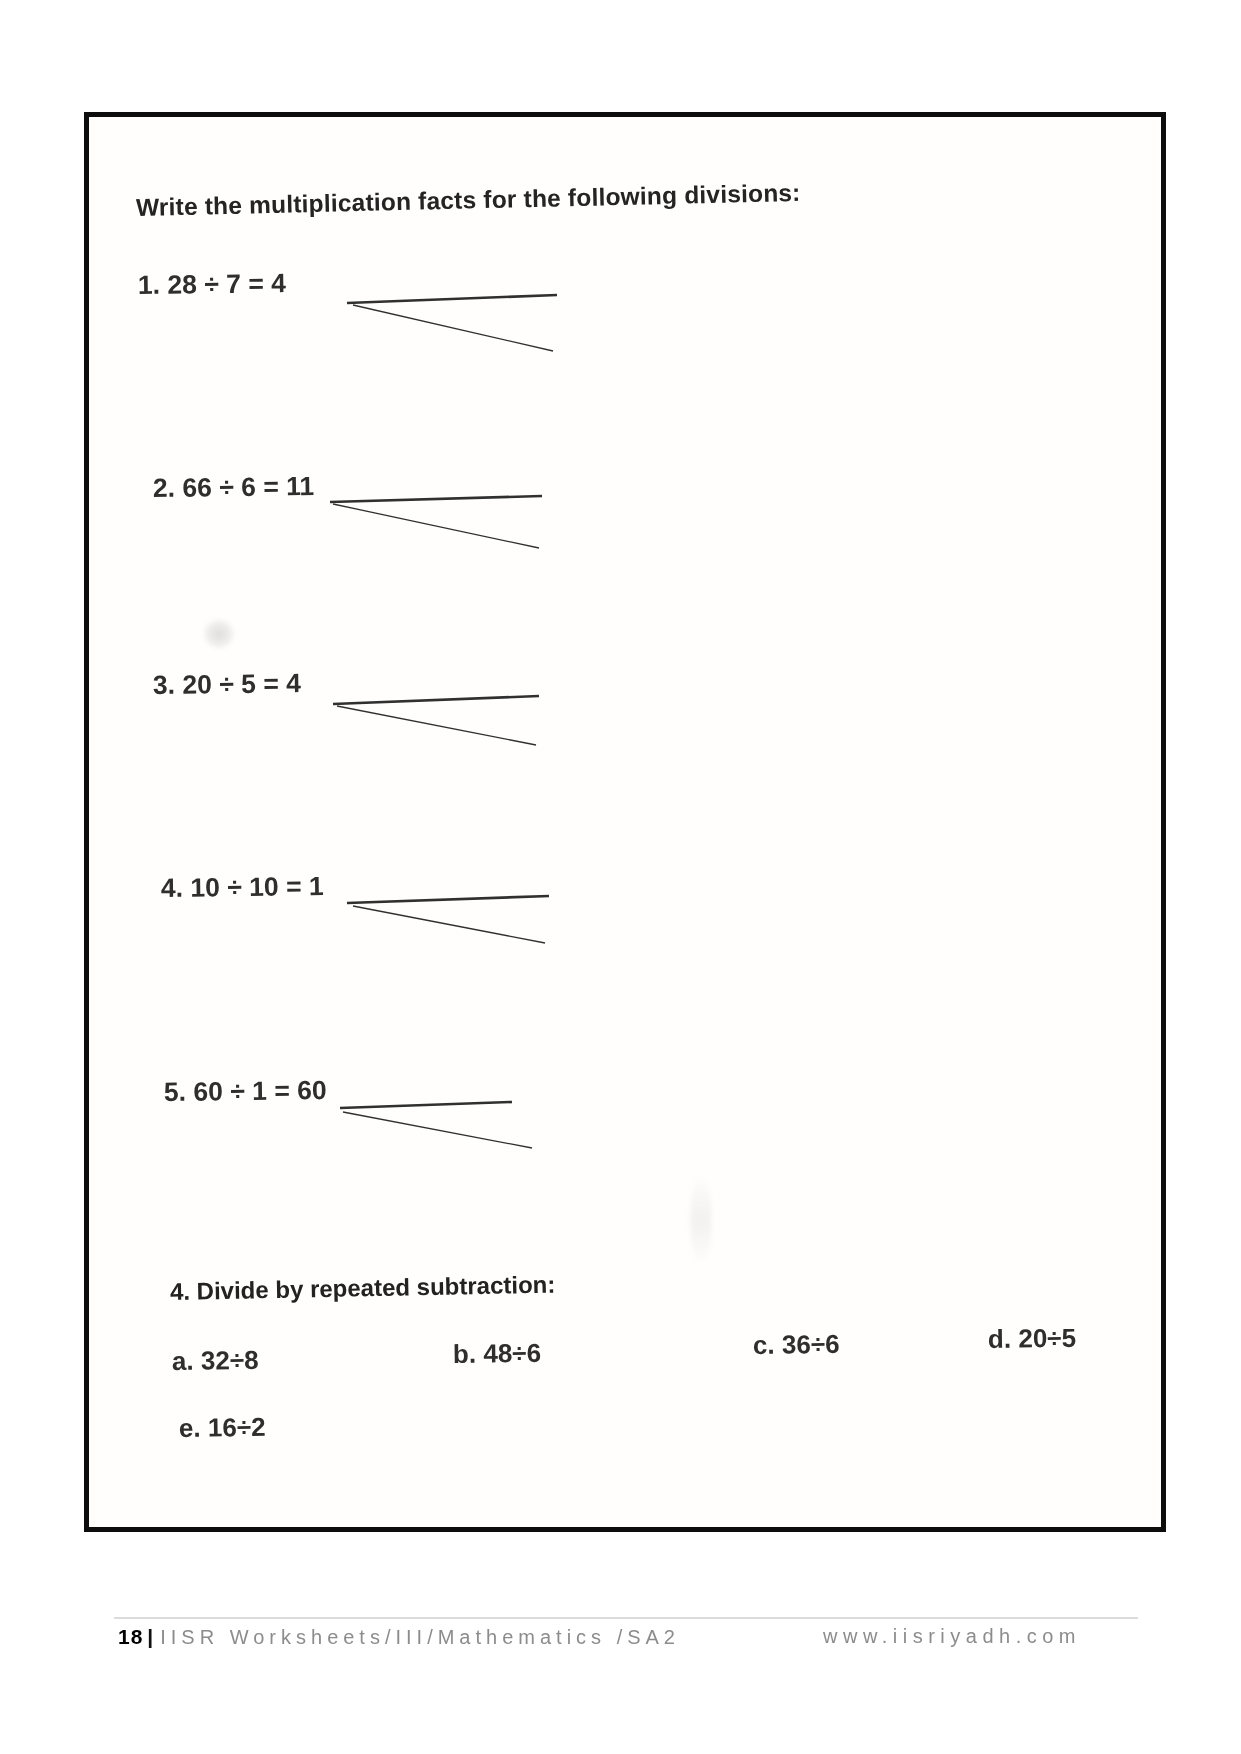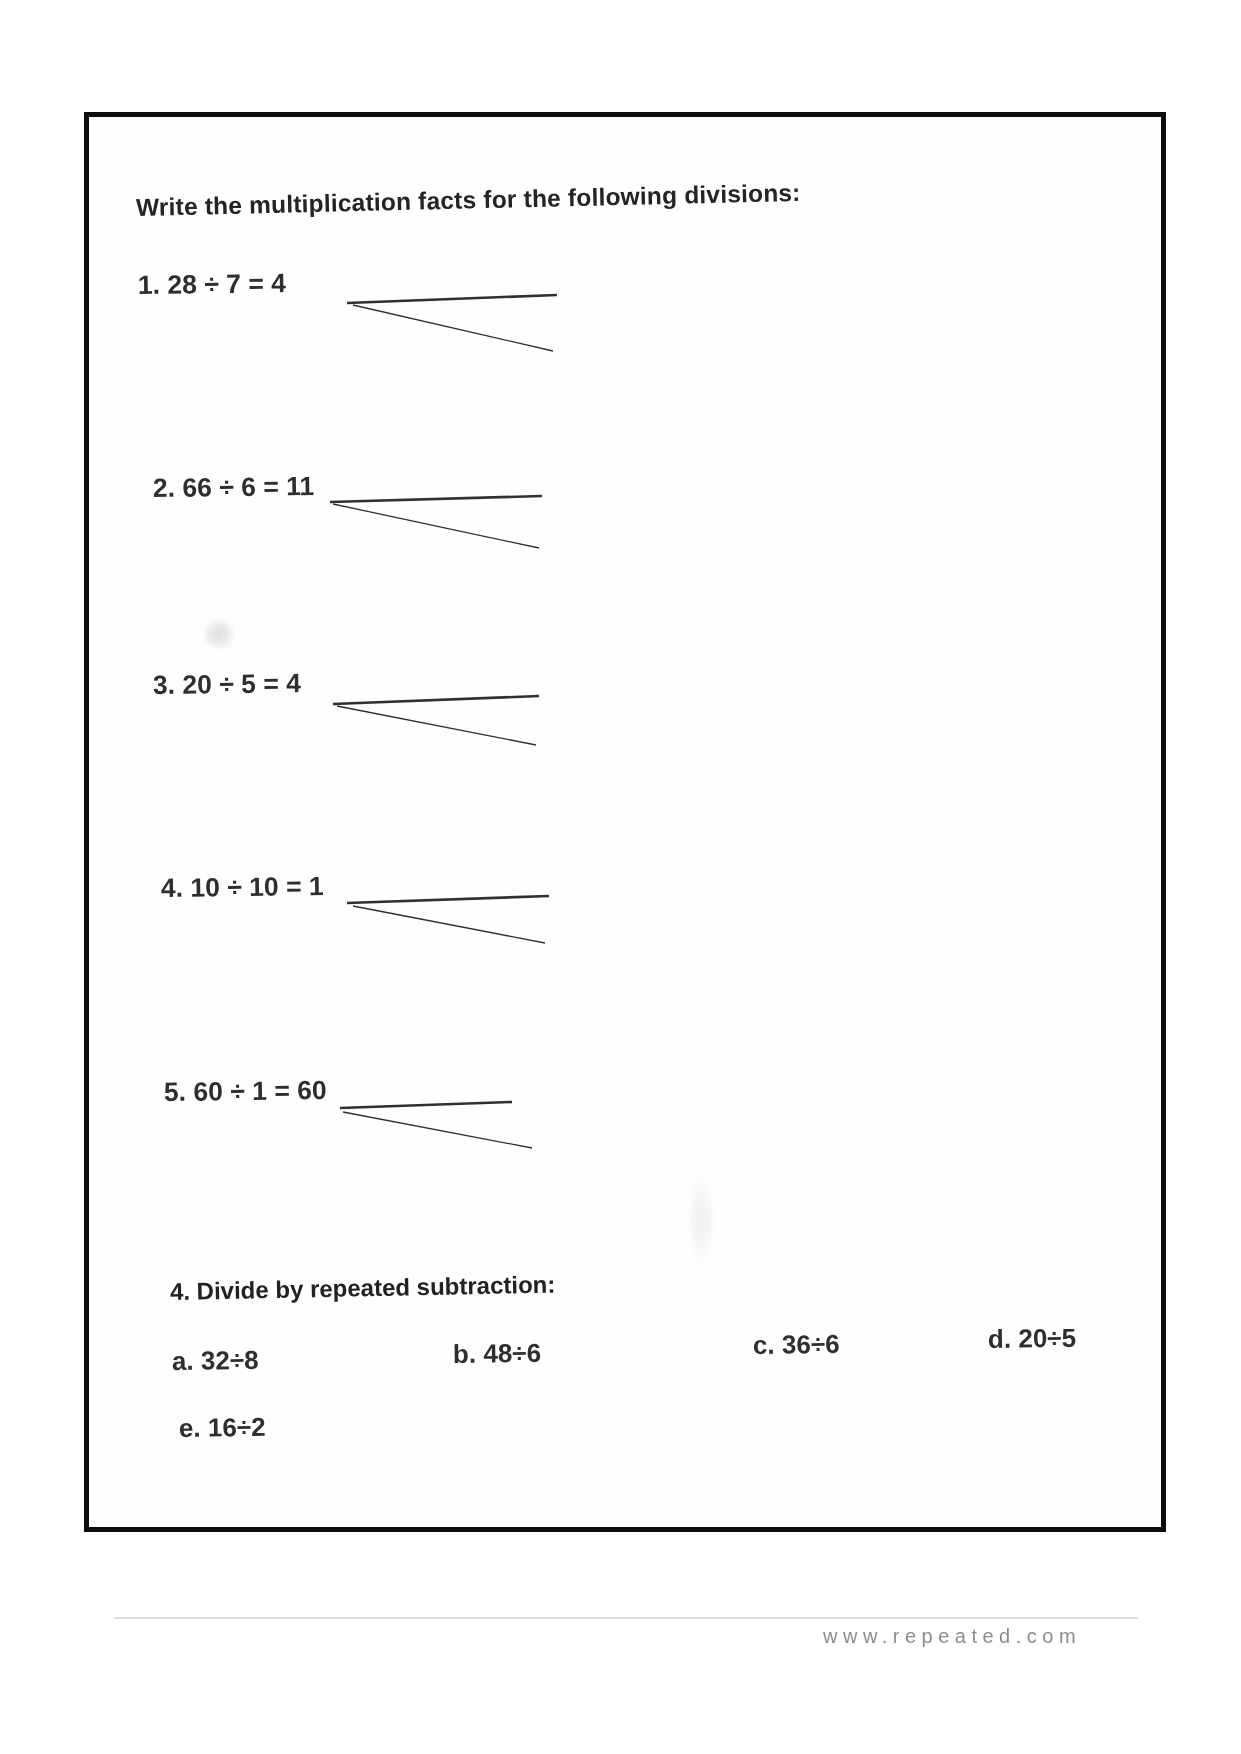--- a/index.html
+++ b/index.html
@@ -160,15 +160,20 @@
   <div class="sub-item" style="left:172px; top:1346px;">a. 32÷8</div>
   <div class="sub-item" style="left:453px; top:1339px;">b. 48÷6</div>
   <div class="sub-item" style="left:753px; top:1330px;">c. 36÷6</div>
   <div class="sub-item" style="left:988px; top:1324px;">d. 20÷5</div>
   <div class="sub-item" style="left:179px; top:1413px;">e. 16÷2</div>
 
   <div class="smudge" style="left:204px; top:620px; width:30px; height:28px;"></div>
   <div class="smudge" style="left:690px; top:1175px; width:22px; height:90px; opacity:0.4;"></div>
 
   <div class="footer-rule"></div>
-  <div class="website">www.repeated.com</div>
+  <div class="footer">
+    <span class="pagenum">18</span>
+    <span class="divider">|</span>
+    <span class="docref">IISR Worksheets/III/Mathematics /SA2</span>
+  </div>
+  <div class="website">www.iisriyadh.com</div>
 
 </div>
 
 </body></html>

